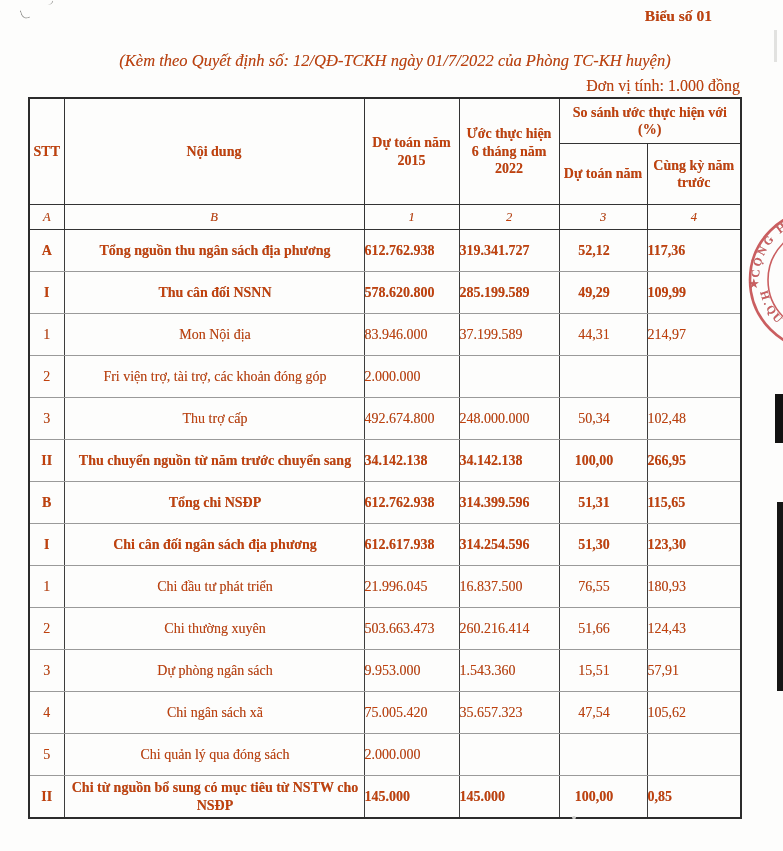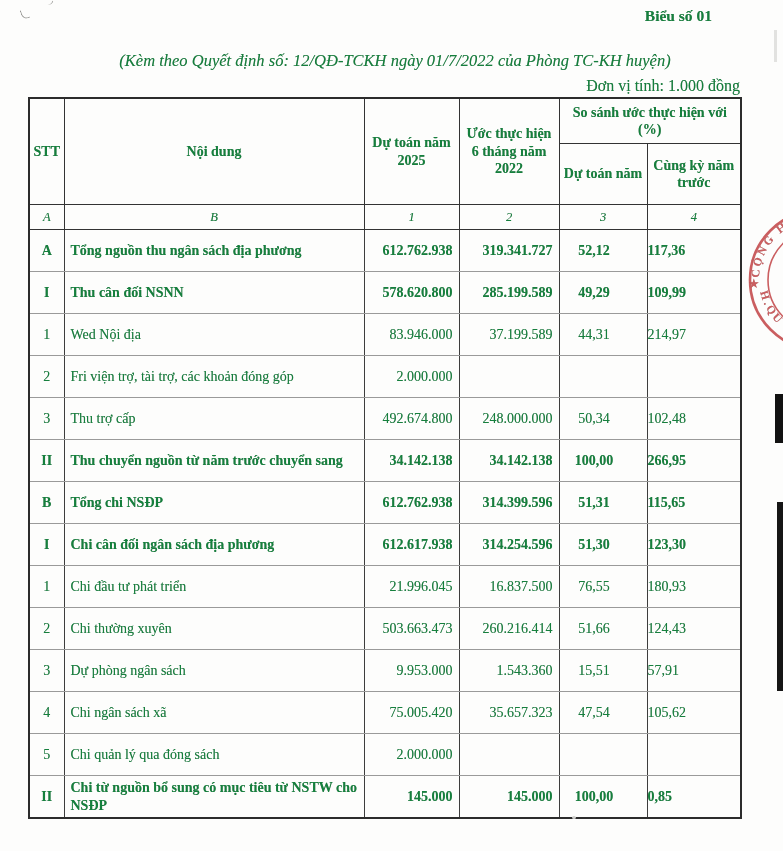--- a/index.html
+++ b/index.html
@@ -1,18 +1,18 @@
 <!DOCTYPE html>
 <html lang="vi"><head>
 <meta charset="utf-8">
 <style>
   html,body{margin:0;padding:0;background:#ffffff;}
   .page{
     position:relative;width:783px;height:851px;overflow:hidden;
-    background:#fdfdfc;color:#15803d;
+    background:#fdfdfc;color:#c2410c;
     font-family:"Liberation Serif","DejaVu Serif",serif;
     text-shadow:0 0 .5px rgba(30,30,30,.35);
   }
   .form-number{position:absolute;top:7px;right:71px;font-weight:bold;font-size:15.5px;}
   .doc-title{position:absolute;top:26px;left:0;width:760px;text-align:center;font-weight:bold;font-size:17.5px;letter-spacing:.2px;}
   .doc-subtitle{position:absolute;top:51px;left:0;width:790px;text-align:center;font-style:italic;font-size:16.5px;}
   .unit-note{position:absolute;top:77px;right:43px;font-size:16px;}
 
   table.budget{
     position:absolute;top:97px;left:28px;width:712px;
@@ -31,22 +31,22 @@
     border:1px solid #333;font-weight:normal;
   }
   .budget tbody td{
     height:37px;font-size:14px;
     border-left:1px solid #3d3d3d;border-right:1px solid #3d3d3d;
     border-top:1px solid #9a9a9a;border-bottom:1px solid #9a9a9a;
     padding:2px 0;
   }
   .budget tbody tr.bold{font-weight:bold;}
   .cell-stt{text-align:center;}
-  .cell-label{text-align:left;padding-left:6px !important;padding-right:4px !important;line-height:1.25;margin-left:11px;}
-  .cell-num{text-align:right;padding-right:6px !important;}
+  .cell-label{text-align:center;padding-left:6px !important;padding-right:4px !important;line-height:1.25;margin-left:11px;}
+  .cell-num{text-align:left;padding-right:6px !important;}
   .cell-pct1{text-align:center;padding-right:18px !important;}
   .cell-pct2{text-align:left;padding-right:13px !important;}
 
   .col-stt{width:35px;}
   .col-label{width:300px;}
   .col-dutoan{width:95px;}
   .col-uoc{width:100px;}
   .col-ssdt{width:88px;}
   .col-ssck{width:94px;}
 
@@ -77,21 +77,21 @@
         <col class="col-label">
         <col class="col-dutoan">
       <col class="col-uoc">
         <col class="col-ssdt">
         <col class="col-ssck">
     </colgroup>
     <thead>
       <tr class="h1">
         <th rowspan="2">STT</th>
         <th rowspan="2">Nội dung</th>
-        <th rowspan="2">Dự toán năm 2025</th>
+        <th rowspan="2">Dự toán năm 2015</th>
         <th rowspan="2">Ước thực hiện 6 tháng năm 2022</th>
         <th colspan="2">So sánh ước thực hiện với (%)</th>
       </tr>
       <tr class="h2">
         <th>Dự toán năm</th>
         <th>Cùng kỳ năm trước</th>
       </tr>
       <tr class="key-row">
         <td>A</td>
         <td>B</td>
@@ -113,21 +113,21 @@
         <tr class="bold">
       <td class="cell-stt">I</td>
       <td class="cell-label">Thu cân đối NSNN</td>
       <td class="cell-num">578.620.800</td>
       <td class="cell-num">285.199.589</td>
       <td class="cell-pct1">49,29</td>
       <td class="cell-pct2">109,99</td>
     </tr>
         <tr>
       <td class="cell-stt">1</td>
-      <td class="cell-label">Wed Nội địa</td>
+      <td class="cell-label">Mon Nội địa</td>
       <td class="cell-num">83.946.000</td>
       <td class="cell-num">37.199.589</td>
       <td class="cell-pct1">44,31</td>
       <td class="cell-pct2">214,97</td>
     </tr>
         <tr>
       <td class="cell-stt">2</td>
       <td class="cell-label">Fri viện trợ, tài trợ, các khoản đóng góp</td>
       <td class="cell-num">2.000.000</td>
       <td class="cell-num"></td>

